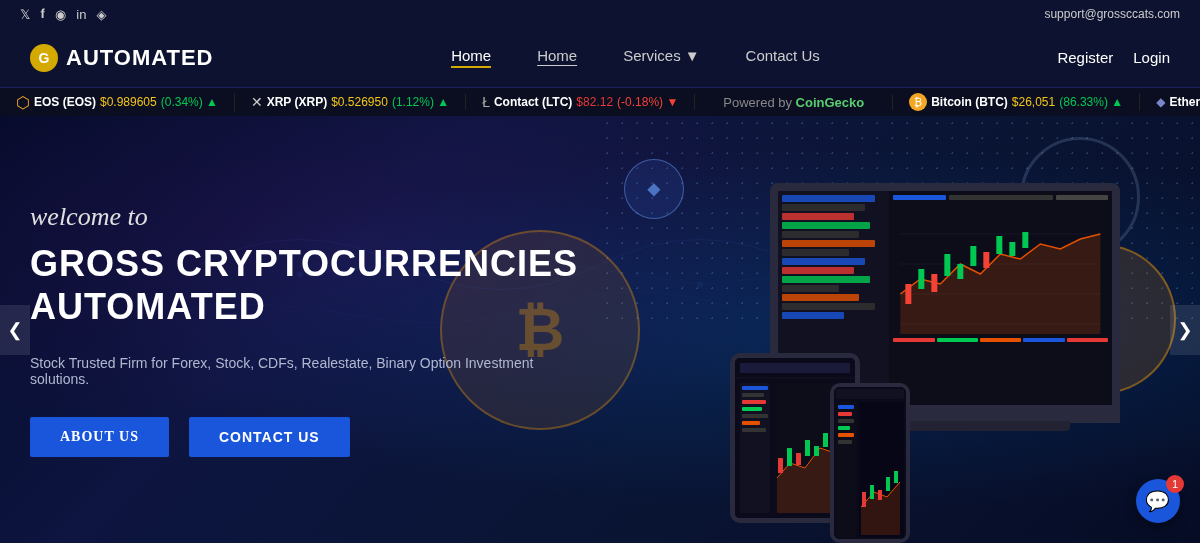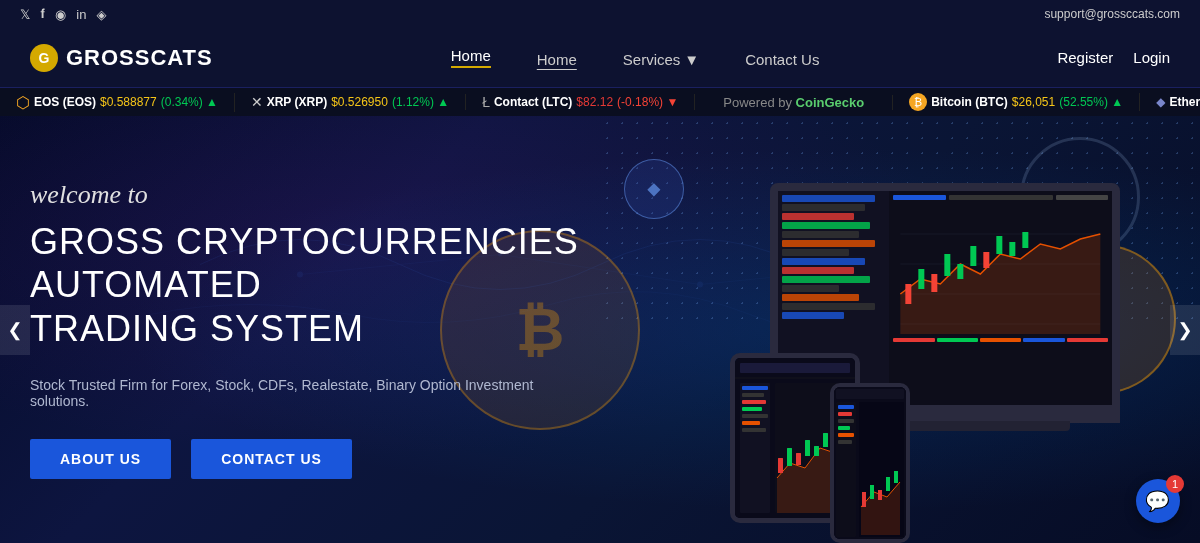--- a/index.html
+++ b/index.html
@@ -30,21 +30,21 @@
     }
     .logo-area { display: flex; align-items: center; gap: 8px; }
     .logo-icon {
       width: 28px; height: 28px;
       background: #d4a900;
       border-radius: 50%;
       display: flex; align-items: center; justify-content: center;
       color: white; font-weight: bold; font-size: 14px;
     }
     .logo-text { color: white; font-size: 22px; font-weight: bold; letter-spacing: 1px; }
-    .nav-links { display: flex; align-items: flex-end; gap: 46px; }
+    .nav-links { display: flex; align-items: flex-start; gap: 46px; }
     .nav-link { color: #ccc; text-decoration: none; font-size: 15px; cursor: pointer; }
     .nav-link.active { color: white; border-bottom: 2px solid #d4a900; padding-bottom: 2px; }
     .nav-link-dropdown { display: flex; align-items: center; gap: 4px; }
     .nav-right { display: flex; align-items: center; gap: 20px; }
     .nav-btn { color: white; font-size: 15px; cursor: pointer; text-decoration: none; }
 
     
     .ticker {
       background: #0a0e20;
       height: 28px;
@@ -245,21 +245,21 @@
     .welcome-script {
       font-family: 'Georgia', serif;
       font-style: italic;
       color: #e0e0e0;
       font-size: 26px;
       margin-bottom: 10px;
     }
     .hero-title {
       color: white;
       font-size: 36px;
-      font-weight: 400;
+      font-weight: 700;
       text-transform: uppercase;
       letter-spacing: 1px;
       line-height: 1.2;
       margin-bottom: 27px;
     }
     .hero-subtitle {
       color: #b0b8d0;
       font-size: 14px;
       margin-bottom: 30px;
     }
@@ -267,20 +267,21 @@
     .btn-about {
       background: #1a56db;
       color: white;
       padding: 12px 30px;
       border: none;
       font-size: 14px;
       font-weight: bold;
       letter-spacing: 1px;
       cursor: pointer;
       border-radius: 2px;
+      font-family: Liberation Serif, serif;
     }
     .btn-contact {
       background: #1a56db;
       color: white;
       padding: 12px 30px;
       border: none;
       font-size: 14px;
       font-weight: bold;
       letter-spacing: 1px;
       cursor: pointer;
@@ -366,21 +367,21 @@
 </div>
 
 <nav class="navbar">
   <div class="logo-area">
     <div class="logo-icon">
       <svg width="28" height="28" viewBox="0 0 28 28">
         <circle cx="14" cy="14" r="13" fill="#d4a900" opacity="0.9"></circle>
         <text x="14" y="19" text-anchor="middle" fill="white" font-size="14" font-weight="bold">G</text>
       </svg>
     </div>
-    <span class="logo-text">GROSSCATS</span>
+    <span class="logo-text">AUTOMATED</span>
   </div>
   <div class="nav-links">
     <a class="nav-link active">Home</a>
     <a class="nav-link nav-underline">Home</a>
     <a class="nav-link nav-link-dropdown">
       <span>Services</span>
       <span>▼</span>
     </a>
     <a class="nav-link">Contact Us</a>
   </div>
@@ -389,21 +390,21 @@
     <a class="nav-btn">Login</a>
   </div>
 </nav>
 
 <div class="ticker">
   <div class="ticker-inner">
 
     <div class="ticker-item">
       <span style="color:#f5a623;font-size:16px;">⬡</span>
       <span class="ticker-coin">EOS (EOS)</span>
-      <span class="ticker-price">$0.588877</span>
+      <span class="ticker-price">$0.989605</span>
       <span class="ticker-up">(0.34%) ▲</span>
     </div>
     <div class="ticker-item">
       <span style="color:#ccc;font-size:14px;">✕</span>
       <span class="ticker-coin">XRP (XRP)</span>
       <span class="ticker-price">$0.526950</span>
       <span class="ticker-up">(1.12%) ▲</span>
     </div>
     <div class="ticker-item">
       <span style="color:#aaa;font-size:14px;">Ł</span>
@@ -411,21 +412,21 @@
       <span style="color:#e53935;font-size:12px;">$82.12</span>
       <span class="ticker-down">(-0.18%) ▼</span>
     </div>
     <div class="ticker-item">
       <span class="powered">Powered by <span class="coingecko">CoinGecko</span></span>
     </div>
     <div class="ticker-item">
       <span style="color:#f5a623;font-size:16px;background:#f5a623;color:white;border-radius:50%;width:18px;height:18px;display:flex;align-items:center;justify-content:center;font-size:11px;">₿</span>
       <span class="ticker-coin">Bitcoin (BTC)</span>
       <span class="ticker-price">$26,051</span>
-      <span class="ticker-up">(52.55%) ▲</span>
+      <span class="ticker-up">(86.33%) ▲</span>
     </div>
     <div class="ticker-item">
       <span style="color:#7986cb;">◆</span>
       <span class="ticker-coin">Ethereum (ETH)</span>
 
     </div>
 
   </div>
 </div>
 
@@ -565,21 +566,20 @@
           <rect x="60" y="84" width="4" height="12" fill="#00c853"></rect>
         </svg>
       </div>
     </div>
   </div>
 
   <div class="hero-content">
     <div class="welcome-script">welcome to</div>
     <h1 class="hero-title">
       <span>GROSS CRYPTOCURRENCIES AUTOMATED</span><br>
-      <span>TRADING SYSTEM</span>
     </h1>
     <p class="hero-subtitle">Stock Trusted Firm for Forex, Stock, CDFs, Realestate, Binary Option Investment solutions.</p>
     <div class="hero-buttons">
       <button class="btn-about">ABOUT US</button>
       <button class="btn-contact">CONTACT US</button>
     </div>
   </div>
 
   <div class="carousel-arrow carousel-prev">
     <span>❮</span>

